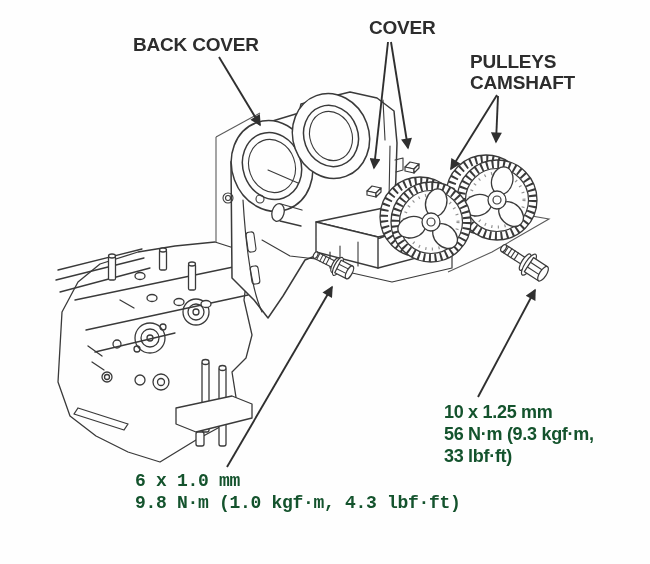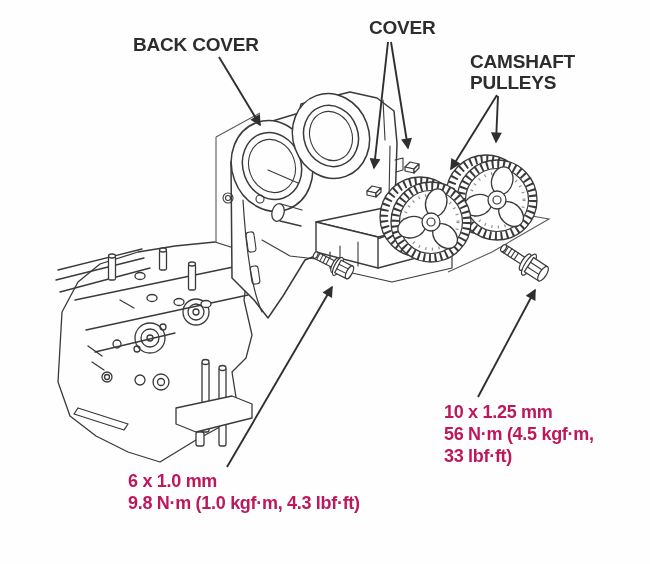--- a/index.html
+++ b/index.html
@@ -17,21 +17,21 @@
     font-weight:bold;
     color:#2d2d2d;
     font-size:19px;
     letter-spacing:-0.2px;
     line-height:21px;
     white-space:nowrap;
   }
   .spec{
     position:absolute;
     font-weight:bold;
-    color:#be185d;
+    color:#14532d;
     font-size:18px;
     letter-spacing:-0.3px;
     line-height:22px;
     white-space:nowrap;
   }
 </style>
 </head>
 <body>
 
 <div class="stage">
@@ -209,28 +209,28 @@
     <path d="M227,467 L332,287" marker-end="url(#ah)"></path>
     <path d="M478,397 L535,290" marker-end="url(#ah)"></path>
   </g>
 </svg>
 
 <div class="lbl" style="left:133px;top:34px;">BACK COVER</div>
 
 <div class="lbl" style="left:369px;top:17px;">COVER</div>
 
 <div class="lbl" style="left:470px;top:51px;">
+  <div>PULLEYS</div>
   <div>CAMSHAFT</div>
-  <div>PULLEYS</div>
 </div>
 
 <div class="spec" style="left:444px;top:401px;">
   <div>10 x 1.25 mm</div>
-  <div>56 N·m (4.5 kgf·m,</div>
+  <div>56 N·m (9.3 kgf·m,</div>
   <div>33 lbf·ft)</div>
 </div>
 
-<div class="spec" style="left:128px;top:470px;">
+<div class="spec" style="left:135px;top:470px;font-family:Liberation Mono, monospace;">
   <div>6 x 1.0 mm</div>
   <div>9.8 N·m (1.0 kgf·m, 4.3 lbf·ft)</div>
 </div>
 
 </div>
 
 </body></html>

